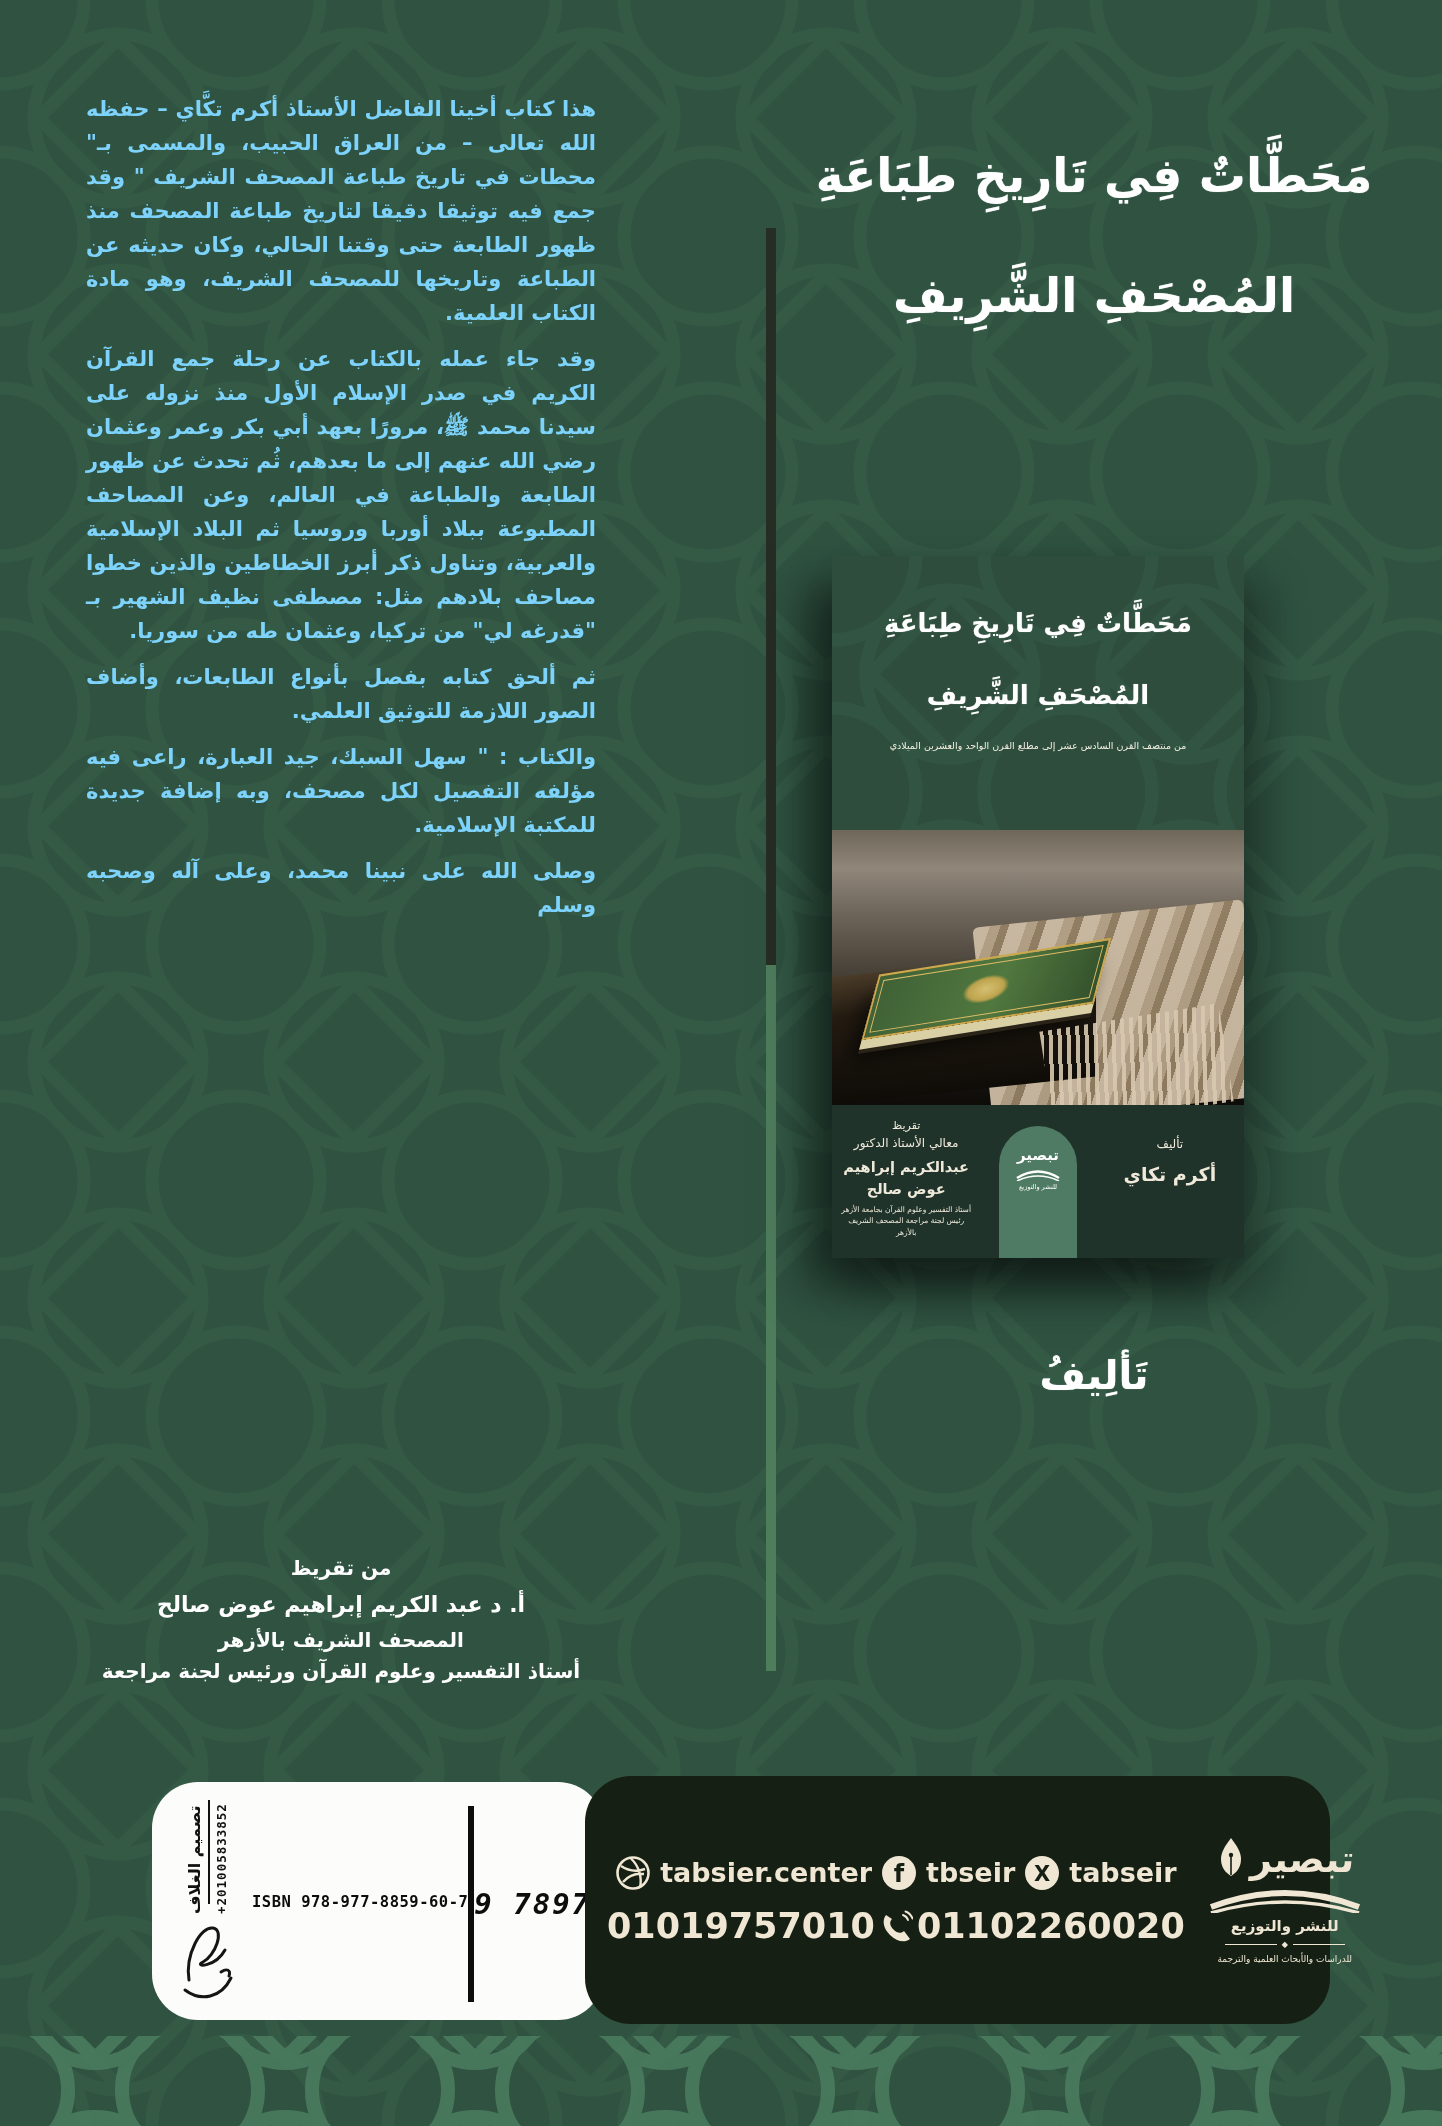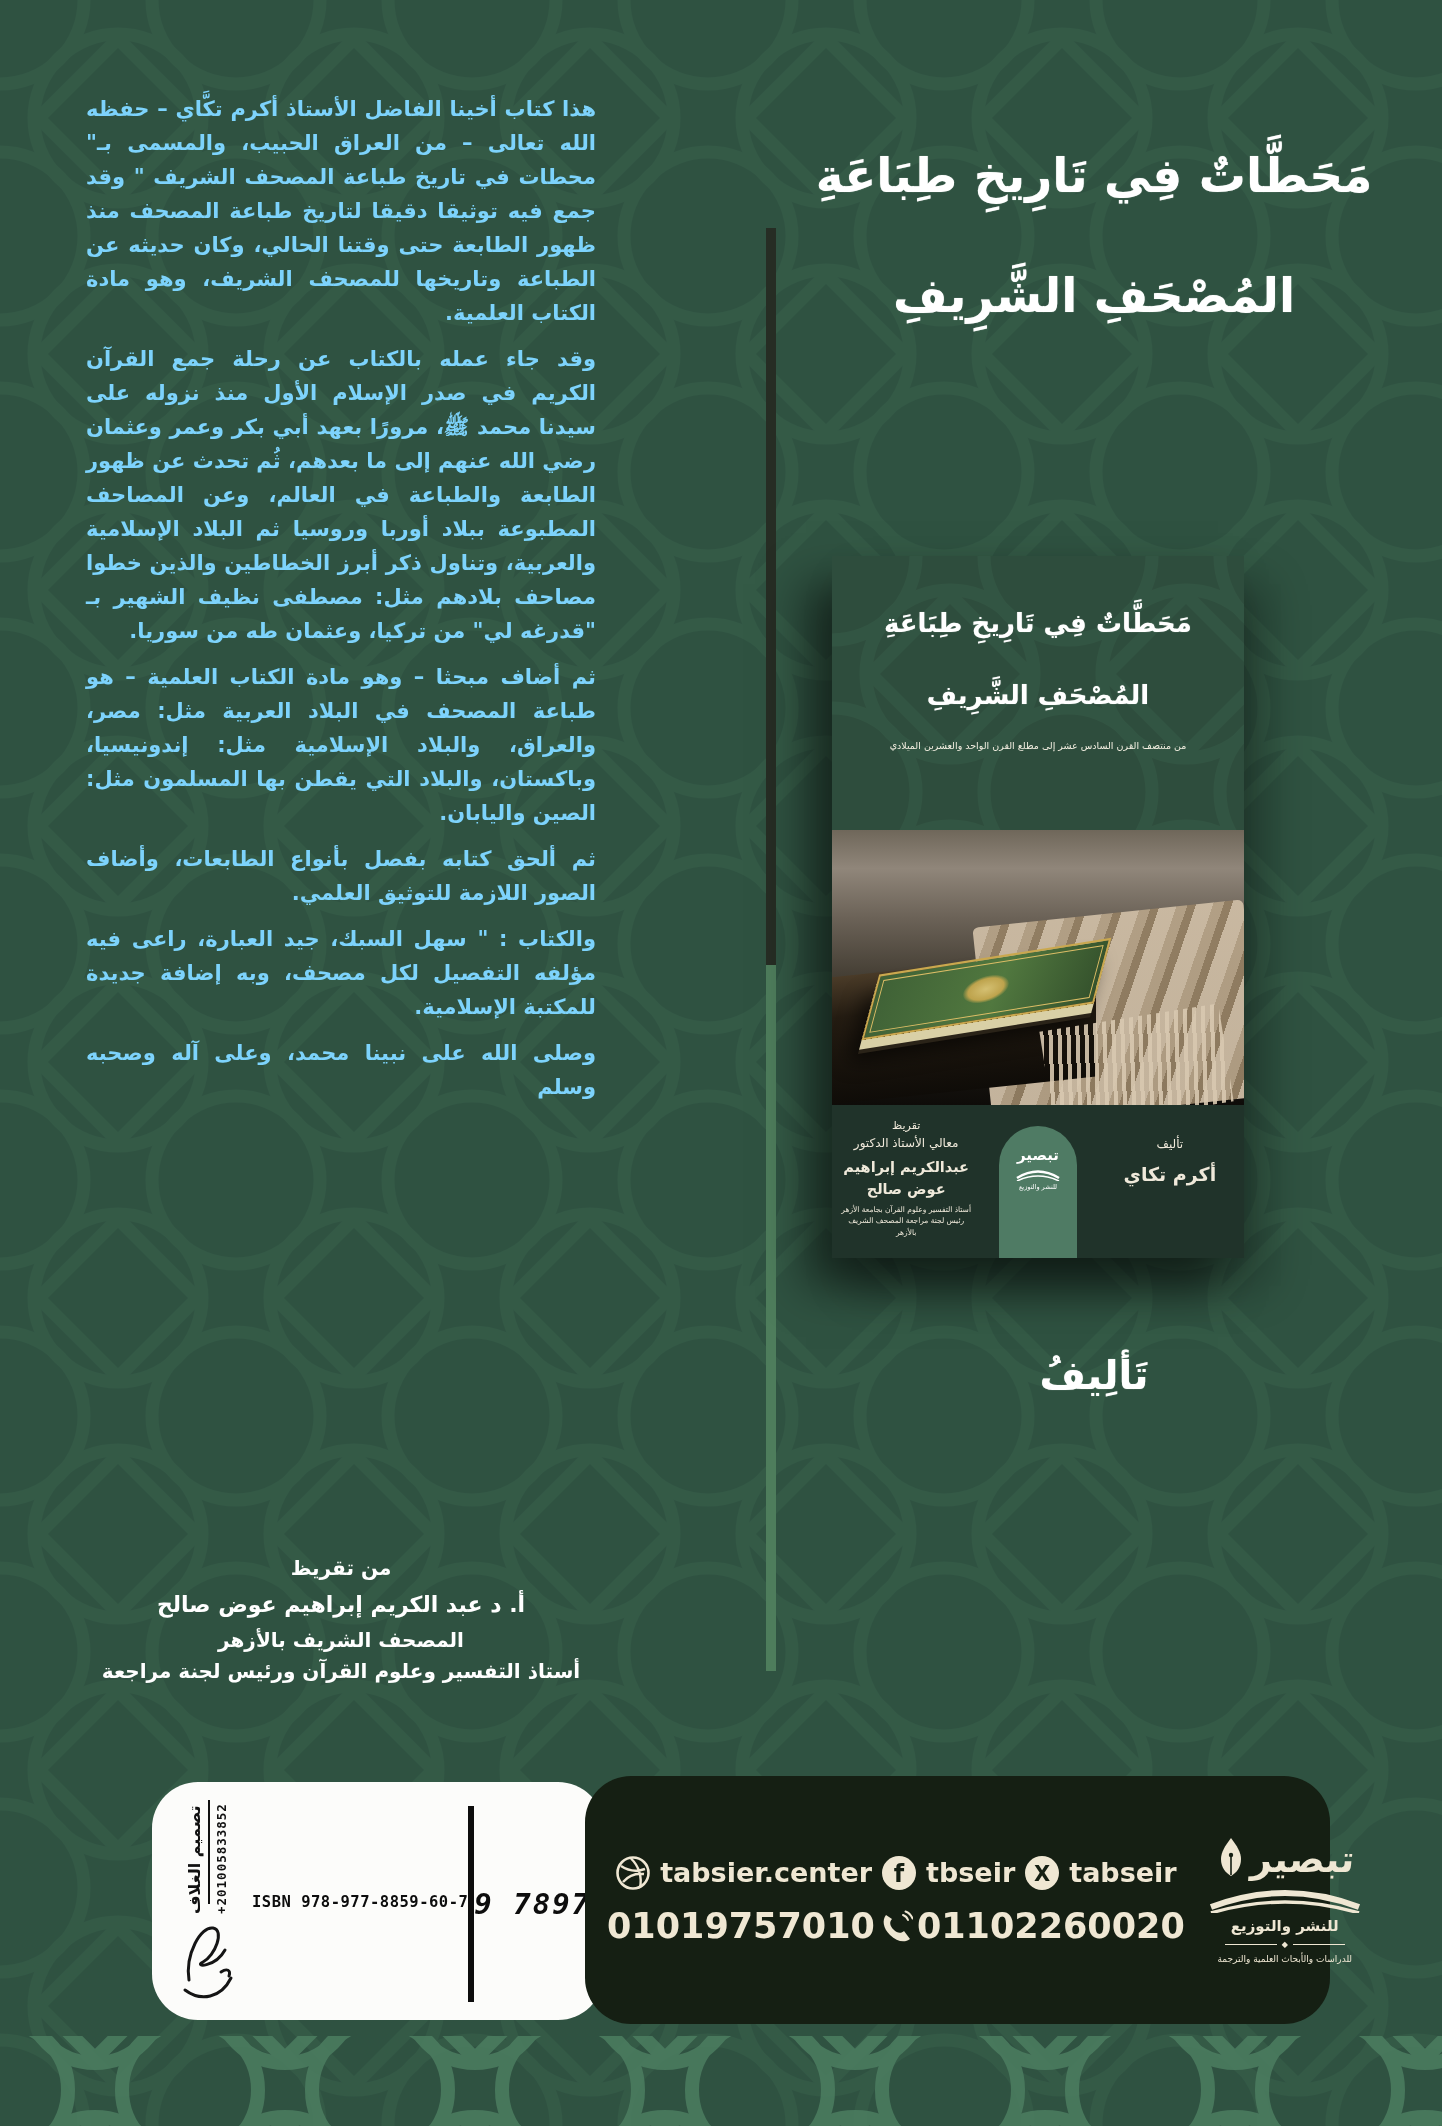--- a/index.html
+++ b/index.html
@@ -133,21 +133,20 @@
         </g>
       </pattern>
     </defs>
     <rect width="1442" height="2126" fill="url(#arab)" opacity="0.33"></rect>
     <rect y="2036" width="1442" height="90" fill="url(#arab2)" opacity="0.8"></rect>
   </svg>
 
   <div class="back-text">
     <p>هذا كتاب أخينا الفاضل الأستاذ أكرم تكَّاي – حفظه الله تعالى – من العراق الحبيب، والمسمى بـ" محطات في تاريخ طباعة المصحف الشريف " وقد جمع فيه توثيقا دقيقا لتاريخ طباعة المصحف منذ ظهور الطابعة حتى وقتنا الحالي، وكان حديثه عن الطباعة وتاريخها للمصحف الشريف، وهو مادة الكتاب العلمية.</p>
     <p>وقد جاء عمله بالكتاب عن رحلة جمع القرآن الكريم في صدر الإسلام الأول منذ نزوله على سيدنا محمد ﷺ، مرورًا بعهد أبي بكر وعمر وعثمان رضي الله عنهم إلى ما بعدهم، ثُم تحدث عن ظهور الطابعة والطباعة في العالم، وعن المصاحف المطبوعة ببلاد أوربا وروسيا ثم البلاد الإسلامية والعربية، وتناول ذكر أبرز الخطاطين والذين خطوا مصاحف بلادهم مثل: مصطفى نظيف الشهير بـ "قدرغه لي" من تركيا، وعثمان طه من سوريا.</p>
-    <p>ثم أضاف مبحثا – وهو مادة الكتاب العلمية – هو طباعة المصحف في البلاد العربية مثل: مصر، والعراق، والبلاد الإسلامية مثل: إندونيسيا، وباكستان، والبلاد التي يقطن بها المسلمون مثل: الصين واليابان.</p>
     <p>ثم ألحق كتابه بفصل بأنواع الطابعات، وأضاف الصور اللازمة للتوثيق العلمي.</p>
     <p>والكتاب : " سهل السبك، جيد العبارة، راعى فيه مؤلفه التفصيل لكل مصحف، وبه إضافة جديدة للمكتبة الإسلامية.</p>
     <p>وصلى الله على نبينا محمد، وعلى آله وصحبه وسلم</p>
   </div>
 
   <div class="signature">
     <div class="sig-intro">من تقريظ</div>
     <div class="sig-name">أ. د عبد الكريم إبراهيم عوض صالح</div>
     <div class="sig-role">المصحف الشريف بالأزهر</div>
     <div class="sig-role">أستاذ التفسير وعلوم القرآن ورئيس لجنة مراجعة</div>

